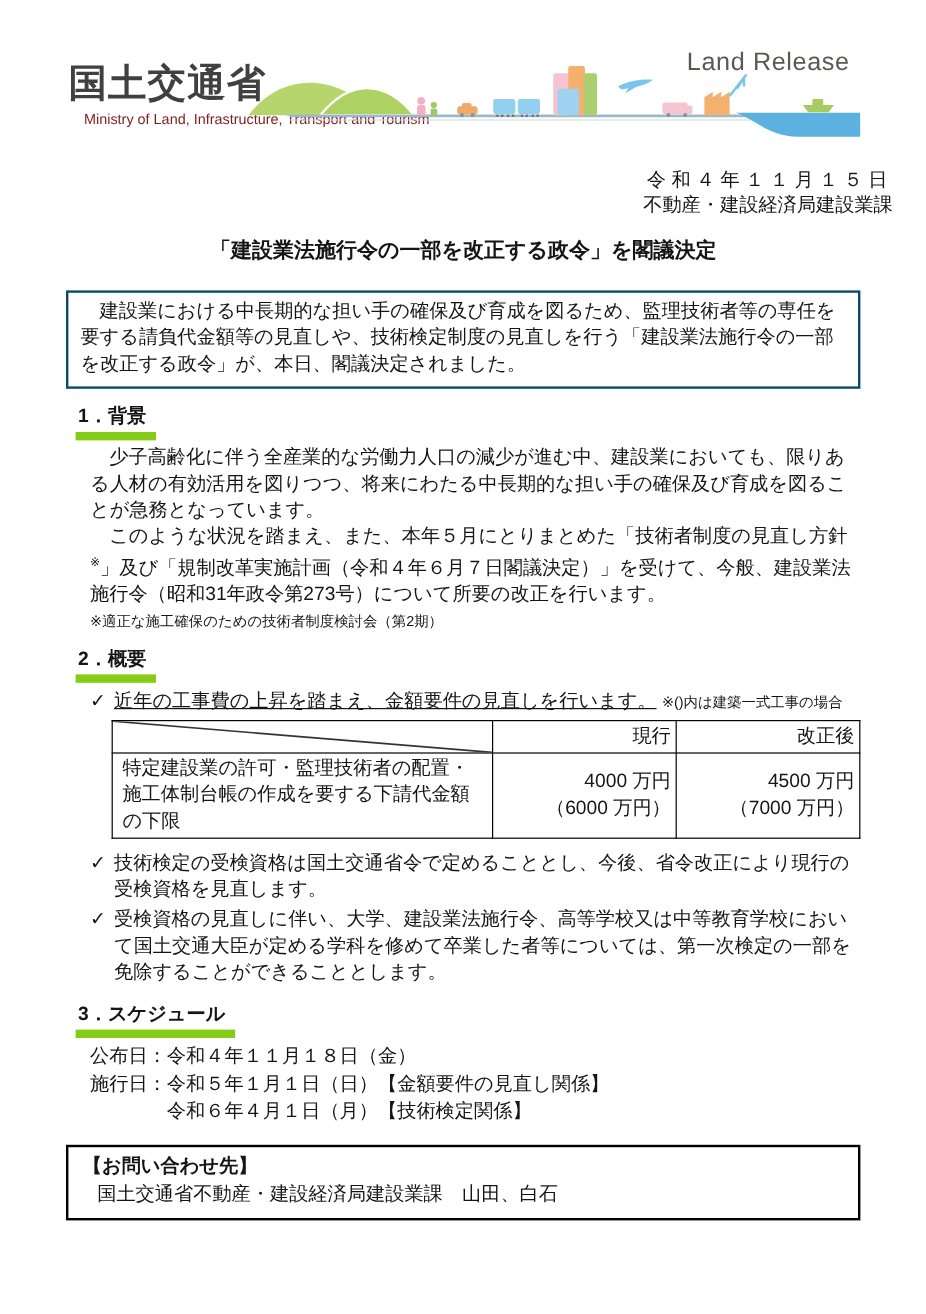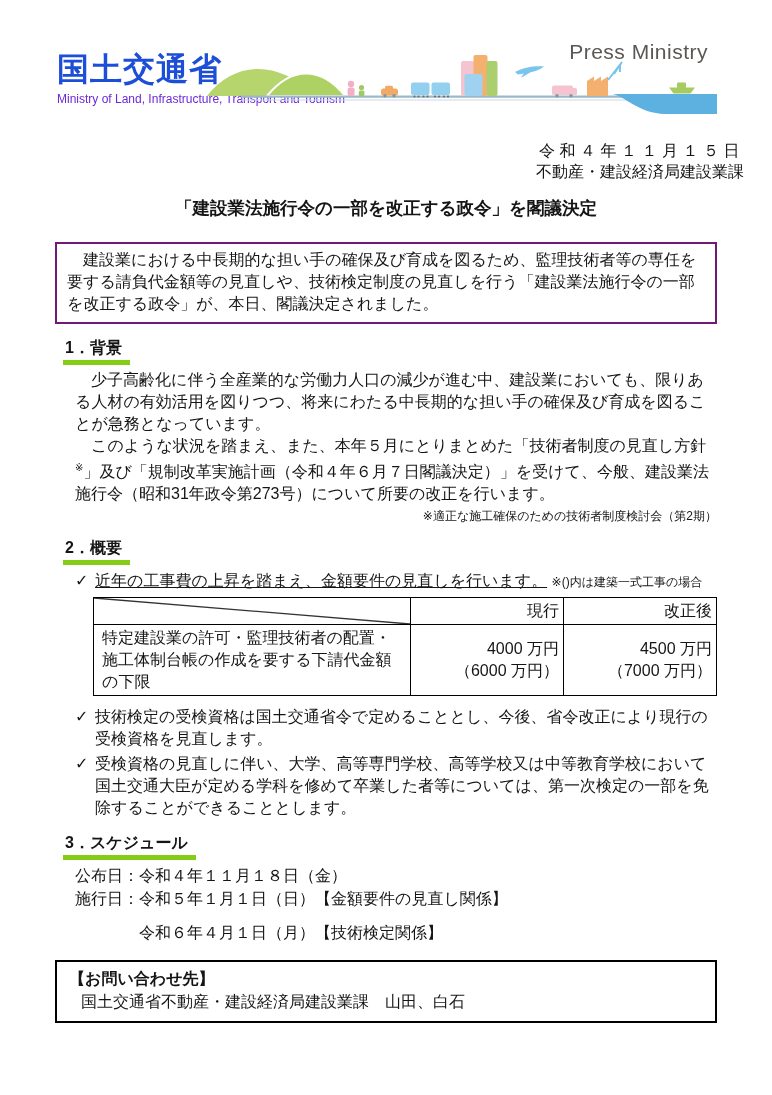--- a/index.html
+++ b/index.html
@@ -5,41 +5,41 @@
   html,body{margin:0;padding:0;}
   body{
     width:772px;height:1095px;background:#ffffff;overflow:hidden;
     font-family:"Liberation Sans","DejaVu Sans",sans-serif;
     color:#151515;
   }
   .page{position:relative;width:772px;height:1095px;}
 
   
   .header{position:relative;height:140px;}
-  .logo-ja{position:absolute;left:57px;top:48px;font-size:32px;font-weight:800;letter-spacing:1px;color:#1d4ed8;}
-  .logo-en{position:absolute;left:57px;top:92px;font-size:12px;color:#6d28d9;}
+  .logo-ja{position:absolute;left:57px;top:48px;font-size:32px;font-weight:800;letter-spacing:1px;color:#404040;}
+  .logo-en{position:absolute;left:70px;top:92px;font-size:12px;color:#7f1d1d;}
   .press-release{position:absolute;top:40px;right:64px;font-size:21px;color:#5a5755;letter-spacing:0.5px;}
   .illustration{position:absolute;left:205px;top:50px;}
 
   
   .dateline{text-align:right;padding-right:28px;font-size:16px;line-height:21px;}
   .dateline .date{letter-spacing:4.5px;}
 
   
   .doc-title{text-align:center;font-size:17.5px;font-weight:700;margin-top:14px;line-height:24px;}
 
   
-  .summary-box{margin:22px 55px 0;border:2px solid #701a75;padding:5px 10px 7px;font-size:16px;line-height:22px;text-indent:1em;}
+  .summary-box{margin:22px 55px 0;border:2px solid #0c4a6e;padding:5px 10px 7px;font-size:16px;line-height:22px;text-indent:1em;}
 
   
   .section{margin:13px 55px 0;}
-  .section-heading{display:inline-block;font-size:16px;font-weight:700;border-bottom:5px solid #84cc16;padding:0 8px 1px 2px;margin-left:8px;line-height:22px;}
+  .section-heading{display:inline-block;font-size:16px;font-weight:700;border-bottom:7px solid #84cc16;padding:0 8px 1px 2px;margin-left:8px;line-height:22px;}
   .section-body{margin:4px 0 0 20px;font-size:16px;line-height:22px;}
   .para{text-indent:1em;margin:0;}
-  .footnote{text-align:right;font-size:12px;margin-top:3px;line-height:16px;}
+  .footnote{font-size:12px;margin-top:3px;line-height:16px;}
   sup.note-mark{font-size:10px;}
 
   
   .lead-line{margin:4px 0 3px 20px;font-size:16px;line-height:23px;white-space:nowrap;}
   .lead-underline{text-decoration:underline;}
   .check{display:inline-block;width:20px;}
   .lead-note{font-size:12px;}
 
   .amount-table{border-collapse:collapse;margin:2px 0 0 38px;width:624px;font-size:16px;table-layout:fixed;}
   .amount-table td,.amount-table th{border:1.5px solid #000;line-height:22px;vertical-align:middle;}
@@ -49,36 +49,36 @@
   .diag-cell{position:relative;padding:0;height:26px;}
   .diag-cell svg{position:absolute;left:0;top:0;width:100%;height:100%;display:block;}
 
   .bullets{margin:10px 55px 0 75px;font-size:16px;line-height:22px;}
   .bullet{display:flex;margin-top:3px;}
   .bullet .check{flex:none;}
   .bullet .btext{flex:1;}
 
   
   .schedule-body{margin:4px 0 0 20px;font-size:16px;line-height:23px;}
-  .schedule-indent{margin-left:64px;margin-top:11px;}
+  .schedule-indent{margin-left:64px;}
 
   
   .contact-box{margin:16px 55px 0;border:2px solid #000;padding:5px 12px 8px;font-size:16px;line-height:23px;}
   .contact-heading{font-weight:700;}
   .contact-line{margin-left:12px;}
 </style>
 </head>
 <body>
 
 <div class="page">
 
   <div class="header">
     <div class="logo-ja">国土交通省</div>
     <div class="logo-en">Ministry of Land, Infrastructure, Transport and Tourism</div>
-    <div class="press-release">Press Ministry</div>
+    <div class="press-release">Land Release</div>
 
     <svg class="illustration" width="512" height="66" viewBox="0 0 512 66">
       <g>
         <path d="M2,46 C28,12 72,8 110,46 Z" fill="#b6d56d"></path>
         <path d="M62,46 C88,14 118,18 140,46 Z" fill="#aed163" stroke="#ffffff" stroke-width="2"></path>
       </g>
       <g>
         <line x1="36" y1="46.6" x2="424" y2="46.6" stroke="#9db9c8" stroke-width="2.2"></line>
         <line x1="36" y1="50" x2="424" y2="50" stroke="#c9dae2" stroke-width="1"></line>
       </g>
@@ -187,21 +187,21 @@
       </table>
   </div>
 
   <div class="bullets">
     <div class="bullet">
       <span class="check">✓</span>
       <span class="btext">技術検定の受検資格は国土交通省令で定めることとし、今後、省令改正により現行の受検資格を見直します。</span>
     </div>
     <div class="bullet">
       <span class="check">✓</span>
-      <span class="btext">受検資格の見直しに伴い、大学、高等専門学校、高等学校又は中等教育学校において国土交通大臣が定める学科を修めて卒業した者等については、第一次検定の一部を免除することができることとします。</span>
+      <span class="btext">受検資格の見直しに伴い、大学、建設業法施行令、高等学校又は中等教育学校において国土交通大臣が定める学科を修めて卒業した者等については、第一次検定の一部を免除することができることとします。</span>
     </div>
   </div>
 
   <div class="section">
     <div class="section-heading">3．スケジュール</div>
     <div class="schedule-body">
       <div>公布日：令和４年１１月１８日（金）</div>
       <div>施行日：令和５年１月１日（日）【金額要件の見直し関係】</div>
       <div class="schedule-indent">令和６年４月１日（月）【技術検定関係】</div>
     </div>

